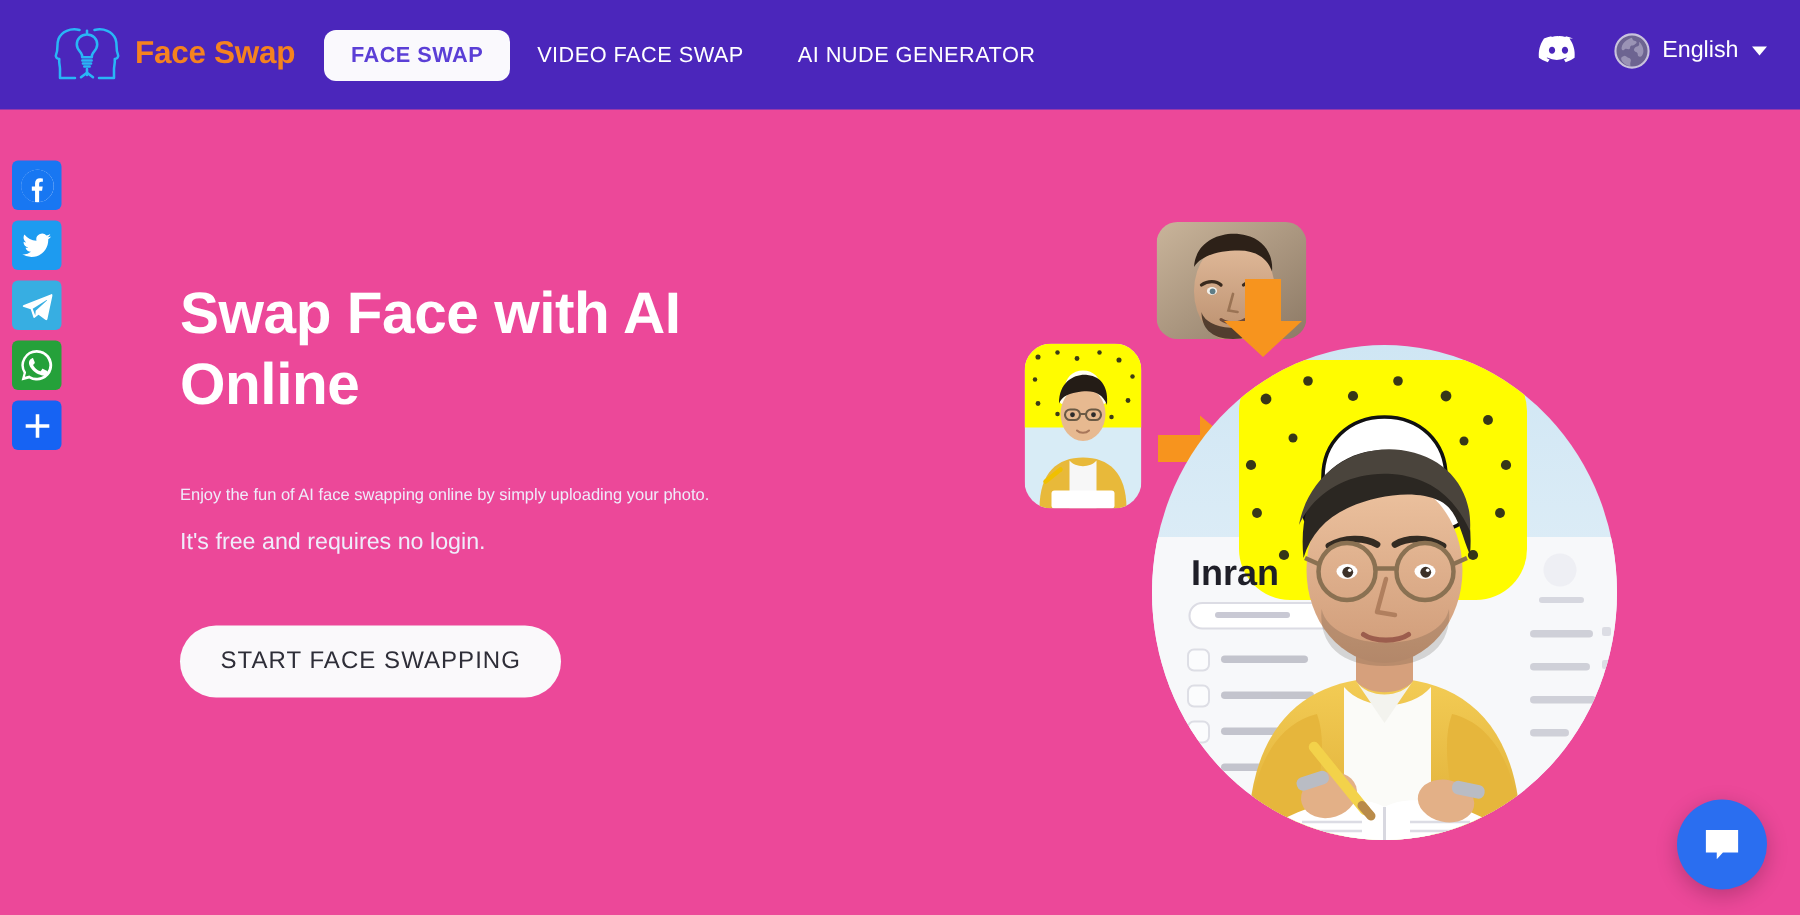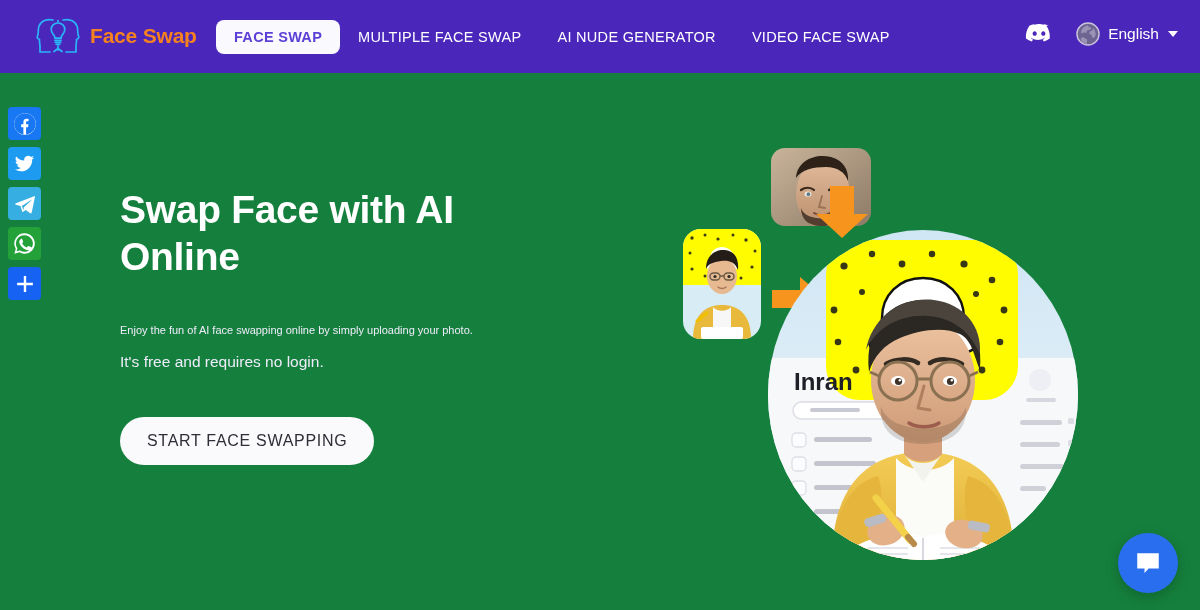--- a/index.html
+++ b/index.html
@@ -1,21 +1,21 @@
 <!DOCTYPE html>
 <html><head>
 <meta charset="utf-8">
 <style>
   * { margin:0; padding:0; box-sizing:border-box; }
   html, body {
     width:1200px; height:610px; overflow:hidden;
     font-family:"Liberation Sans", sans-serif;
     background:#4721b5;
   }
-  .page { position:relative; width:1200px; height:610px; background:#15803d; overflow:hidden; }
+  .page { position:relative; width:1200px; height:610px; background:#ec4899; overflow:hidden; }
 
   
   .header {
     position:absolute; top:0; left:0; width:1200px; height:73px;
     background:#4b26bb; display:flex; align-items:center; z-index:40;
   }
   .logo { position:absolute; left:33px; top:14px; display:flex; align-items:center; gap:7px; }
   .logo-mark { width:50px; height:44px; display:block; }
   .logo-text { font-size:21px; font-weight:bold; color:#f5821f; letter-spacing:-0.2px; }
 
@@ -99,23 +99,22 @@
           <path d="M25 32 L25 36"></path>
           <path d="M21 37.5 L25 34.5 L29 37.5"></path>
           <path d="M25 6.5 L25 8"></path>
         </g>
       </svg>
       <span class="logo-text">Face Swap</span>
     </a>
 
     <nav class="nav">
       <div class="nav-item active">FACE SWAP</div>
-      <div class="nav-item">MULTIPLE FACE SWAP</div>
+      <div class="nav-item">VIDEO FACE SWAP</div>
       <div class="nav-item">AI NUDE GENERATOR</div>
-      <div class="nav-item">VIDEO FACE SWAP</div>
     </nav>
 
     <div class="header-right">
       <svg class="discord-icon" viewBox="0 0 24 24">
         <path fill="#ffffff" d="M20.3 4.9A16.5 16.5 0 0 0 16.2 3.6l-.2.4a13 13 0 0 0-3.9-.5 13 13 0 0 0-4 .5l-.2-.4A16.5 16.5 0 0 0 3.7 4.9C1.2 8.6.5 12.2.8 15.8A16.6 16.6 0 0 0 5.9 18.4l1-1.6a10.8 10.8 0 0 1-1.7-.8l.4-.3a11.9 11.9 0 0 0 10.8 0l.4.3a10.8 10.8 0 0 1-1.7.8l1 1.6a16.6 16.6 0 0 0 5.1-2.6c.4-4.2-.7-7.7-2.9-10.9zM8.3 13.6c-1 0-1.8-.9-1.8-2s.8-2 1.8-2 1.8.9 1.8 2-.8 2-1.8 2zm7.4 0c-1 0-1.8-.9-1.8-2s.8-2 1.8-2 1.8.9 1.8 2-.8 2-1.8 2z"></path>
       </svg>
       <div class="lang">
         <svg class="globe-icon" viewBox="0 0 24 24">
           <circle cx="12" cy="12" r="10.2" fill="#9a93b5"></circle>
           <path fill="#6d6491" d="M12 1.8a10.2 10.2 0 0 0 0 20.4 10.2 10.2 0 0 0 0-20.4zm-.3 2.1c.7.4.6 1.3 1.3 1.7.6.4 1.5.1 1.8.9.3.8-.7 1.2-1.3 1.6-.7.5-1.6.3-2.3.8-.6.5-.1 1.5-.8 1.9-.8.4-1.6-.4-2.4-.2-.7.2-1 1.1-1.7 1-.6-.1-.8-1-.7-1.6.2-1.9 1.5-3.6 3.1-4.6.8-.5 1.9-1.1 3-1.5zm4.6 2.4c1.6 1.3 2.6 3.3 2.7 5.4.1 1.1-.2 2.3-.9 3.2-.5.6-1.5.9-2.1.4-.6-.5-.3-1.5-.7-2.1-.4-.7-1.4-.7-1.9-1.4-.4-.6 0-1.5.5-2 .7-.7 1.9-.6 2.4-1.4.3-.6 0-1.4 0-2.1zM7.2 15c.7-.2 1.3.5 1.9.9.7.5 1.7.5 2.1 1.3.4.8-.3 1.7-.3 2.6 0 .5.2 1 .1 1.5-1.9-.2-3.7-1.2-4.9-2.7-.5-.7-1-1.6-.7-2.4.2-.7 1-1 1.8-1.2z"></path>

